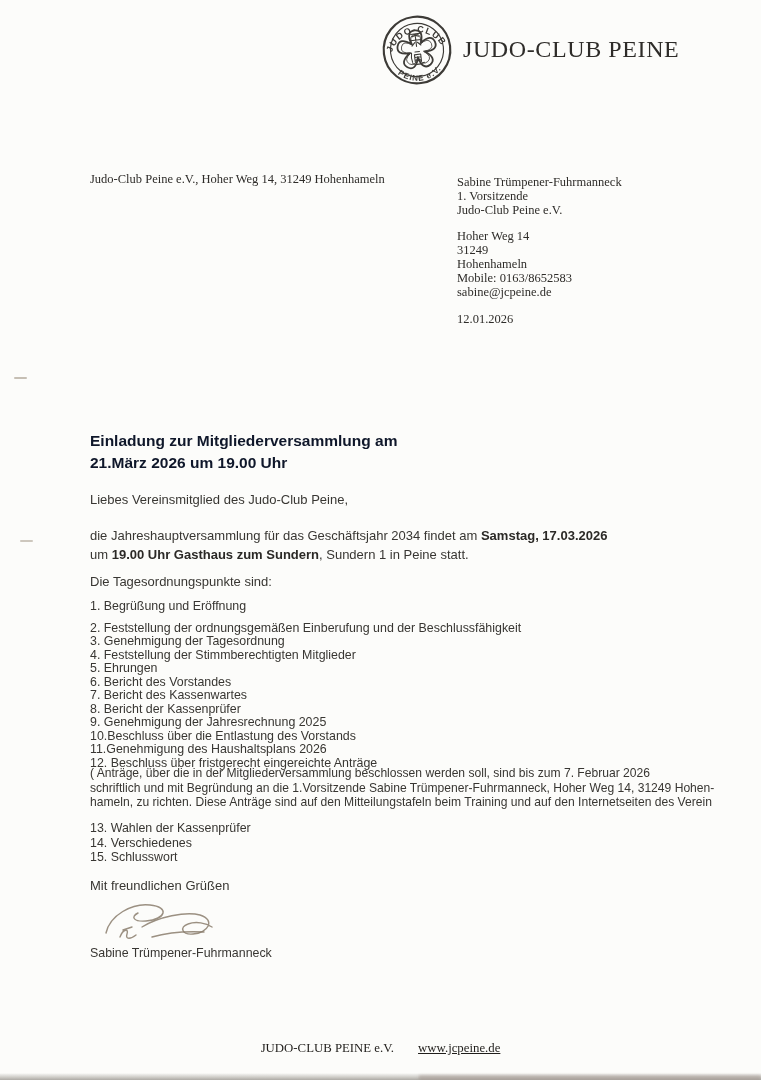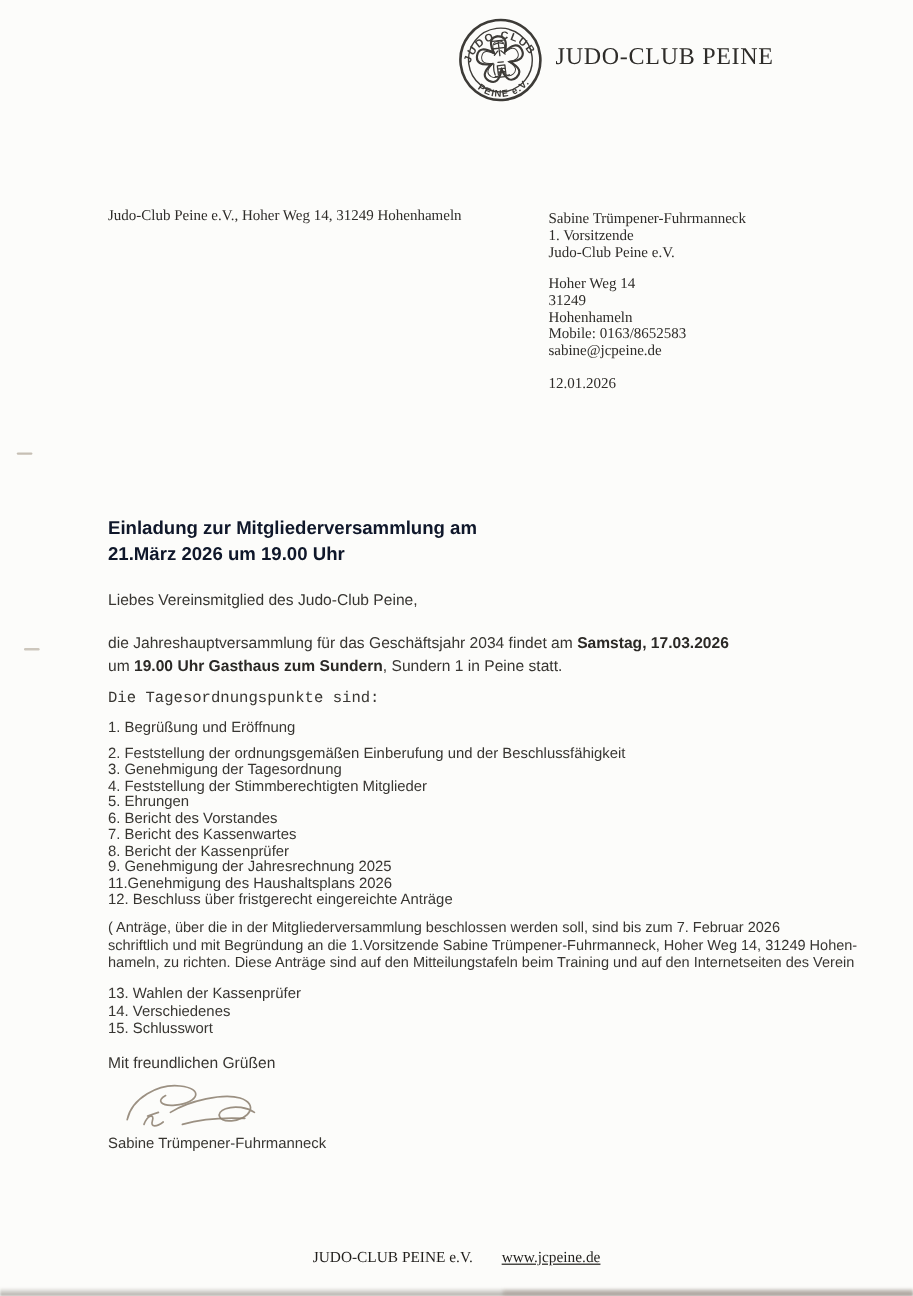--- a/index.html
+++ b/index.html
@@ -14,39 +14,39 @@
   
   .logo { position:absolute; left:381px; top:14px; width:72px; height:72px; transform:rotate(-7deg); }
   .logo svg { display:block; }
   .ring-outer { fill:none; stroke:#3d3b37; stroke-width:2.4; }
   .ring-inner { fill:none; stroke:#3d3b37; stroke-width:1.3; }
   .arc-text { font-family:"Liberation Sans", sans-serif; font-weight:bold; font-size:10px; letter-spacing:1.4px; fill:#3d3b37; }
   .arc-text.small { font-size:9px; letter-spacing:1px; }
   .flower { fill:none; stroke:#3d3b37; stroke-width:2; stroke-linejoin:round; }
   .flower.thin { stroke-width:1.1; }
   .kanji { fill:none; stroke:#3d3b37; stroke-width:1.2; stroke-linecap:round; }
-  .brand { position:absolute; left:463px; top:36px; font-size:20px; letter-spacing:0.6px; color:#2e2c29; white-space:nowrap; }
+  .brand { position:absolute; left:463px; top:36px; font-size:24px; letter-spacing:0.6px; color:#2e2c29; white-space:nowrap; }
 
   
   .sender { position:absolute; left:90px; top:172px; font-size:12.5px; color:#2e2c29; white-space:nowrap; }
   .contact { position:absolute; left:457px; top:176px; font-size:12.5px; line-height:13.8px; color:#2e2c29; }
   .contact .group2 { margin-top:13px; }
   .contact .date { margin-top:14px; }
 
   .fold { position:absolute; height:2px; border-radius:1px; }
   .fold1 { left:14px; top:377px; width:13px; background:#c6bfb4; }
   .fold2 { left:20px; top:540px; width:13px; background:#cdc7bd; }
 
   
   .subject { position:absolute; left:90px; top:430px; font-size:15.5px; font-weight:bold; line-height:21.5px; color:#0f172a; white-space:nowrap; }
   .salutation { position:absolute; left:90px; top:492px; font-size:13px; white-space:nowrap; }
   .intro { position:absolute; left:90px; top:526px; font-size:13px; line-height:19px; }
   .intro-line { white-space:nowrap; }
   .intro .b, .bold { font-weight:bold; color:#2b2926; }
-  .agenda-heading { position:absolute; left:90px; top:574px; font-size:13px; white-space:nowrap;font-family:Liberation Mono, monospace; }
+  .agenda-heading { position:absolute; left:90px; top:574px; font-size:13px; white-space:nowrap; }
   .agenda { position:absolute; left:90px; font-size:12.4px; line-height:13.5px; }
   .agenda.part1 { top:600px; }
   .agenda.part1 .agenda-item:first-child { margin-bottom:8px; }
   .agenda.part2 { top:821px; line-height:14.6px; }
   .agenda-item { white-space:nowrap; }
   .note { position:absolute; left:90px; top:766px; font-size:12.1px; line-height:14.6px; }
   .note-line { white-space:nowrap; }
 
   .closing { position:absolute; left:90px; top:878px; font-size:13px; white-space:nowrap; }
   .signature { position:absolute; left:96px; top:897px; }
@@ -125,20 +125,21 @@
   <div class="agenda part1">
       <div class="agenda-item">1. Begrüßung und Eröffnung</div>
       <div class="agenda-item">2. Feststellung der ordnungsgemäßen Einberufung und der Beschlussfähigkeit</div>
       <div class="agenda-item">3. Genehmigung der Tagesordnung</div>
       <div class="agenda-item">4. Feststellung der Stimmberechtigten Mitglieder</div>
       <div class="agenda-item">5. Ehrungen</div>
       <div class="agenda-item">6. Bericht des Vorstandes</div>
       <div class="agenda-item">7. Bericht des Kassenwartes</div>
       <div class="agenda-item">8. Bericht der Kassenprüfer</div>
       <div class="agenda-item">9. Genehmigung der Jahresrechnung 2025</div>
+      <div class="agenda-item">10.Beschluss über die Entlastung des Vorstands</div>
       <div class="agenda-item">11.Genehmigung des Haushaltsplans 2026</div>
       <div class="agenda-item">12. Beschluss über fristgerecht eingereichte Anträge</div>
     </div>
 
   <div class="note">
       <div class="note-line">( Anträge, über die in der Mitgliederversammlung beschlossen werden soll, sind bis zum 7. Februar 2026</div>
       <div class="note-line">schriftlich und mit Begründung an die 1.Vorsitzende Sabine Trümpener-Fuhrmanneck, Hoher Weg 14, 31249 Hohen-</div>
       <div class="note-line">hameln, zu richten. Diese Anträge sind auf den Mitteilungstafeln beim Training und auf den Internetseiten des Verein</div>
     </div>
 

